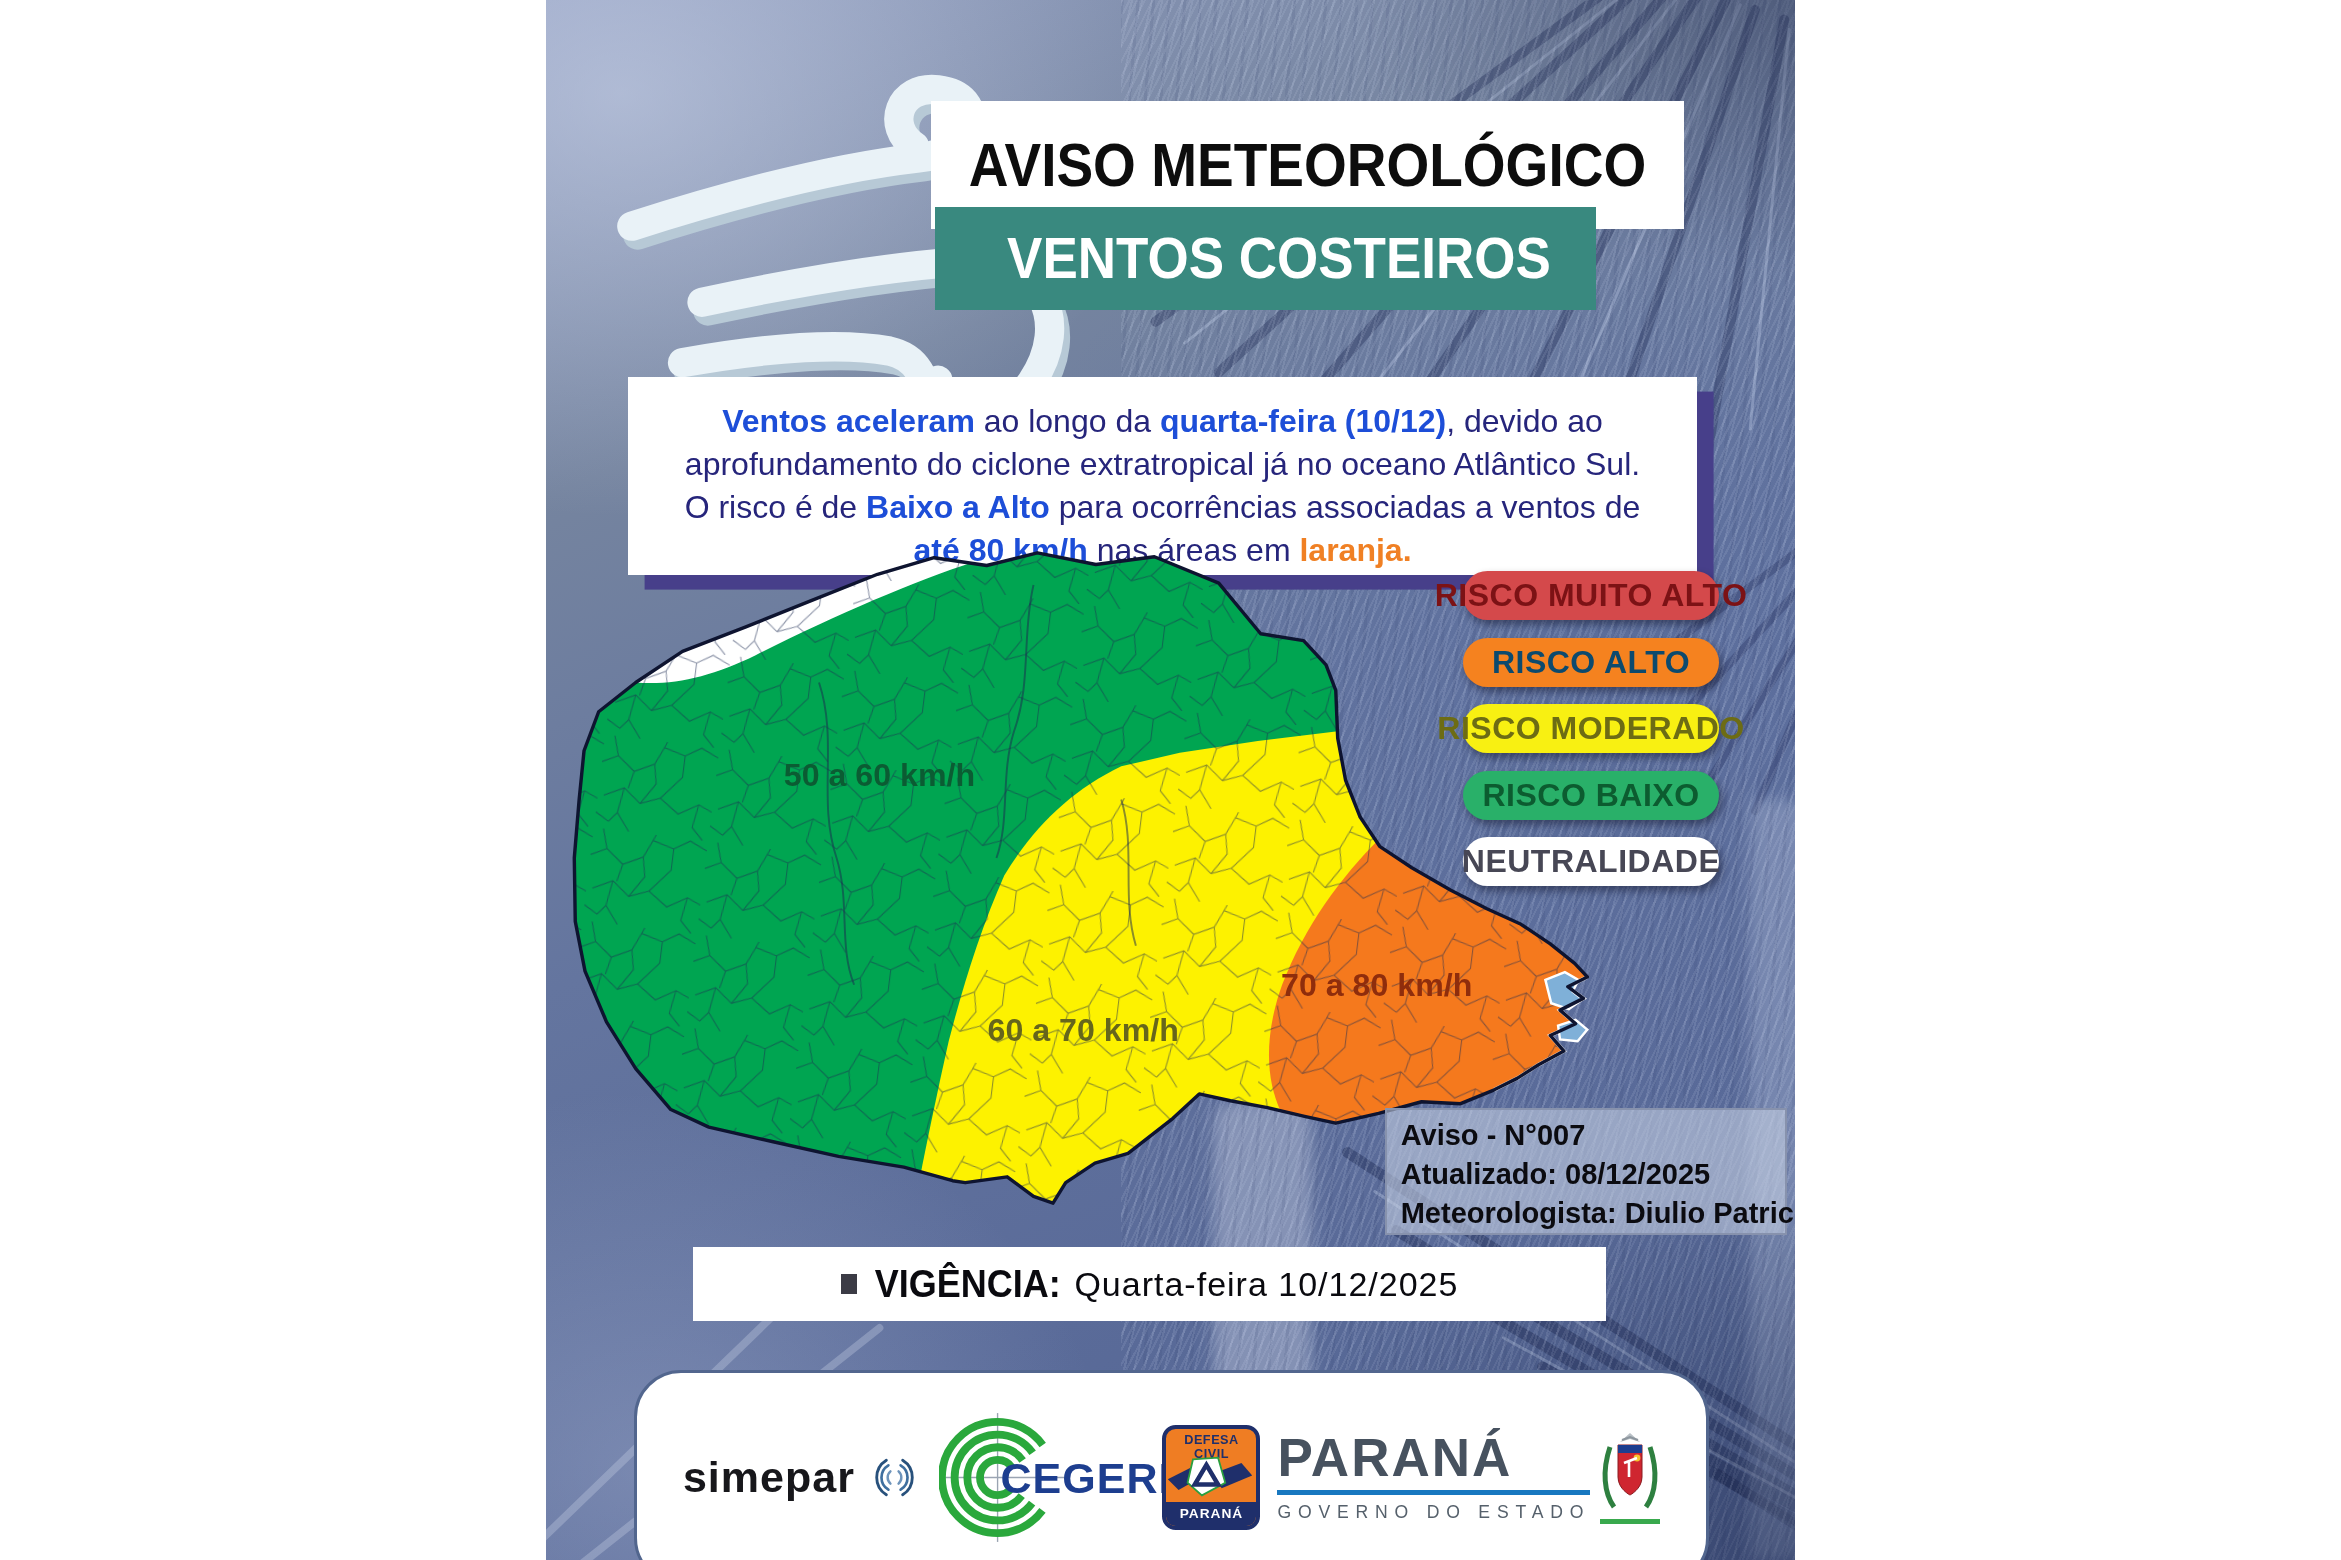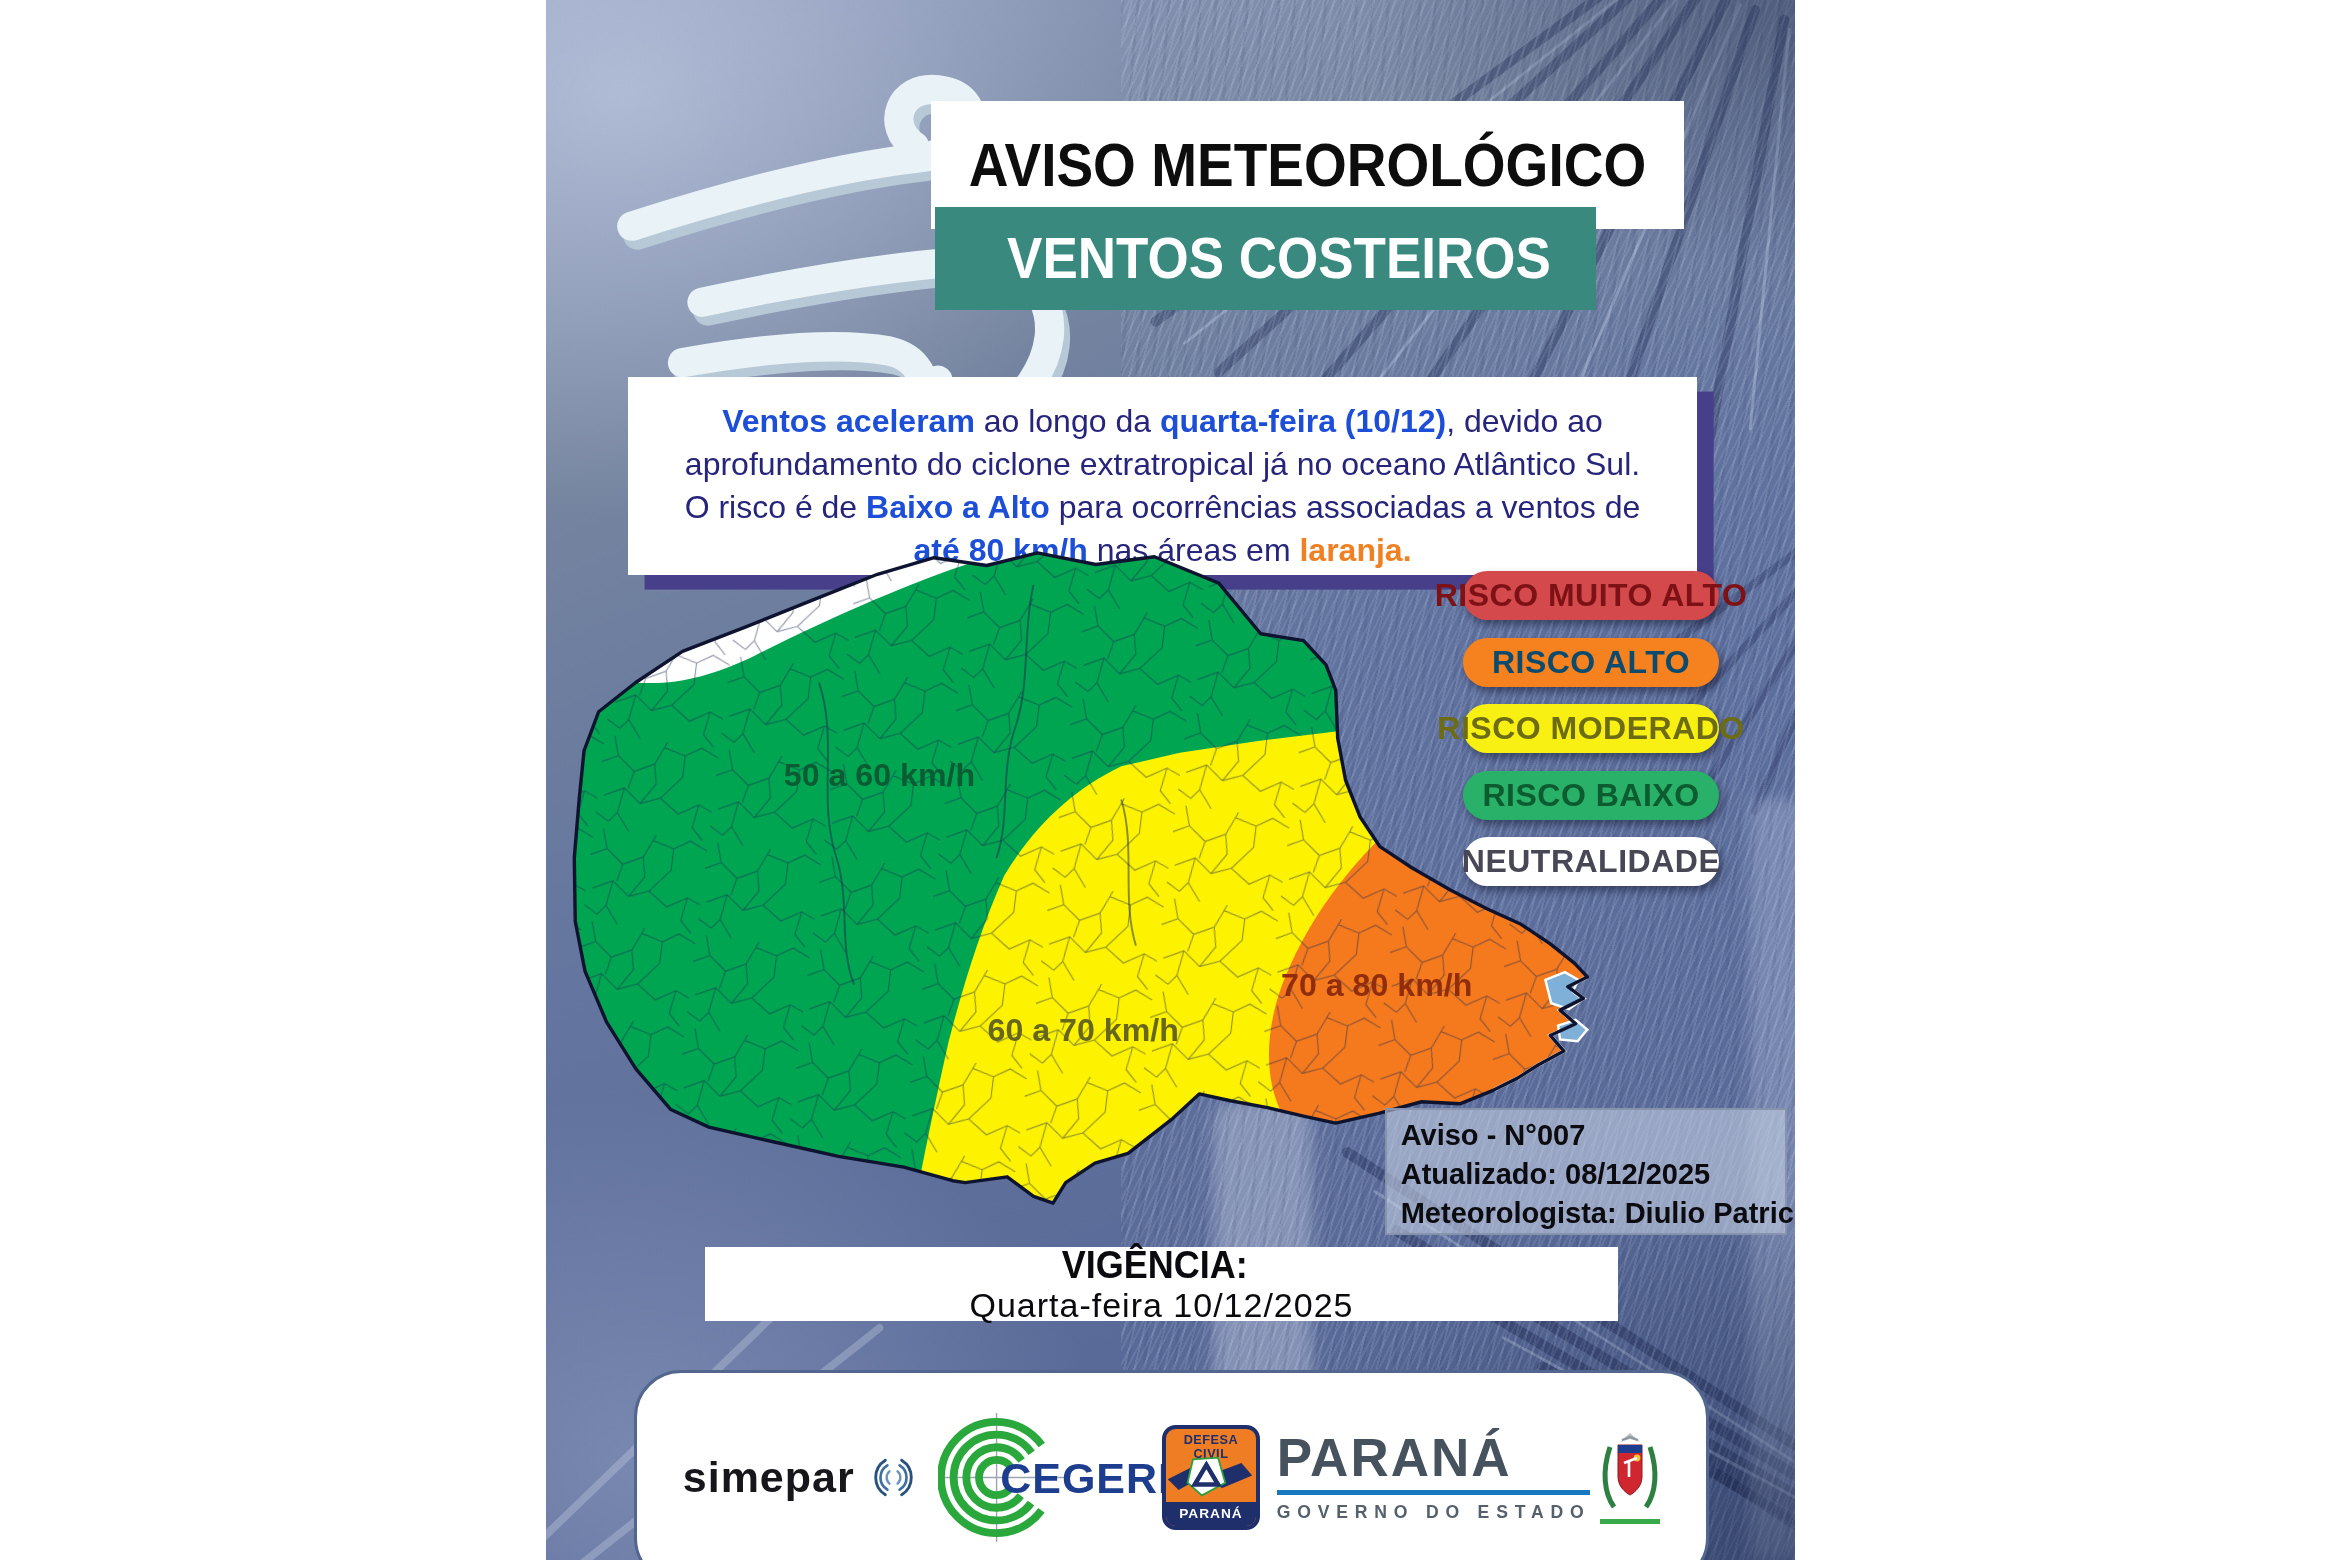--- a/index.html
+++ b/index.html
@@ -41,42 +41,42 @@
   .pill-0{background:#d4494b;color:#7c1215;}
   .pill-1{background:#f5821f;color:#0c4a6e;}
   .pill-2{background:#f8f012;color:#6d6c14;}
   .pill-3{background:#29b069;color:#0c5c30;}
   .pill-4{background:#ffffff;color:#474755;}
   
   .info-box{position:absolute;left:839px;top:1108px;width:402px;height:127px;background:rgba(198,208,228,.58);
     border:2px solid #80.8;border:2px solid #8792ad;box-sizing:border-box;padding:5.9px 13.7px;}
   .info-box div{font-size:29px;font-weight:700;color:#0b0b10;line-height:39px;white-space:nowrap;}
   
-  .validity{position:absolute;left:159px;top:1247px;width:913px;height:74px;background:#ffffff;
-    display:flex;align-items:center;justify-content:center;flex-direction:column;}
+  .validity{position:absolute;left:147px;top:1247px;width:913px;height:74px;background:#ffffff;
+    display:flex;align-items:center;justify-content:center;}
   .validity .bullet{width:16.6px;height:19.5px;background:#3b3b45;margin-right:17.6px;}
   .validity .lab{font-size:36px;font-weight:900;color:#0a0a0f;margin-right:13.7px;transform:scaleY(1.08);white-space:nowrap;}
   .validity .val{font-size:34px;font-weight:400;color:#0a0a0f;letter-spacing:1px;white-space:nowrap;}
   
   .footer{position:absolute;left:88px;top:1370px;width:1075px;height:215px;background:#ffffff;
     border:3.9px solid #52668e;border-radius:47px;box-sizing:border-box;
     display:flex;align-items:center;justify-content:space-evenly;padding:0 29px;}
   .logo{display:flex;align-items:center;}
   .simepar-word{font-size:43px;font-weight:700;color:#17171b;letter-spacing:1px;margin-right:11.7px;}
   .cegerd{position:relative;width:207px;height:129px;}
   .cegerd .cegerd-text{position:absolute;left:62px;top:41px;font-size:43px;font-weight:800;color:#1d3e8f;letter-spacing:1px;}
   .dc-badge{position:relative;width:98px;height:105px;background:#ef7d23;border:4.9px solid #1f2f6b;border-radius:13.7px;box-sizing:border-box;overflow:hidden;}
   .dc-top{position:absolute;top:3.9px;left:0;right:0;text-align:center;font-size:12.7px;font-weight:800;color:#1f2f6b;letter-spacing:0.5px;}
   .dc-bottom{position:absolute;bottom:0;left:0;right:0;height:24.4px;background:#1f2f6b;display:flex;align-items:center;justify-content:center;
     font-size:13.7px;font-weight:800;color:#ffffff;letter-spacing:1px;}
   .parana{display:flex;align-items:flex-start;}
   .parana-left{display:flex;flex-direction:column;}
   .parana-title{font-size:53px;font-weight:900;color:#47525f;letter-spacing:2px;line-height:53px;}
   .parana-blue{height:5.9px;background:#1878c0;margin-top:5.9px;}
-  .parana-sub{font-size:17.6px;font-weight:700;color:#55606b;letter-spacing:6.8px;margin-top:6.8px;white-space:nowrap;}
+  .parana-sub{font-size:17.6px;font-weight:400;color:#55606b;letter-spacing:6.8px;margin-top:6.8px;white-space:nowrap;}
   .parana-crest{margin-left:9.8px;display:flex;flex-direction:column;align-items:center;}
   .parana-green{height:5.9px;width:60px;background:#39a94d;margin-top:3.9px;}
 </style>
 </head>
 <body>
 
 <div class="canvas">
   <div class="poster">
 
     <svg class="layer" viewBox="560 0 1281 1600" aria-hidden="true">

